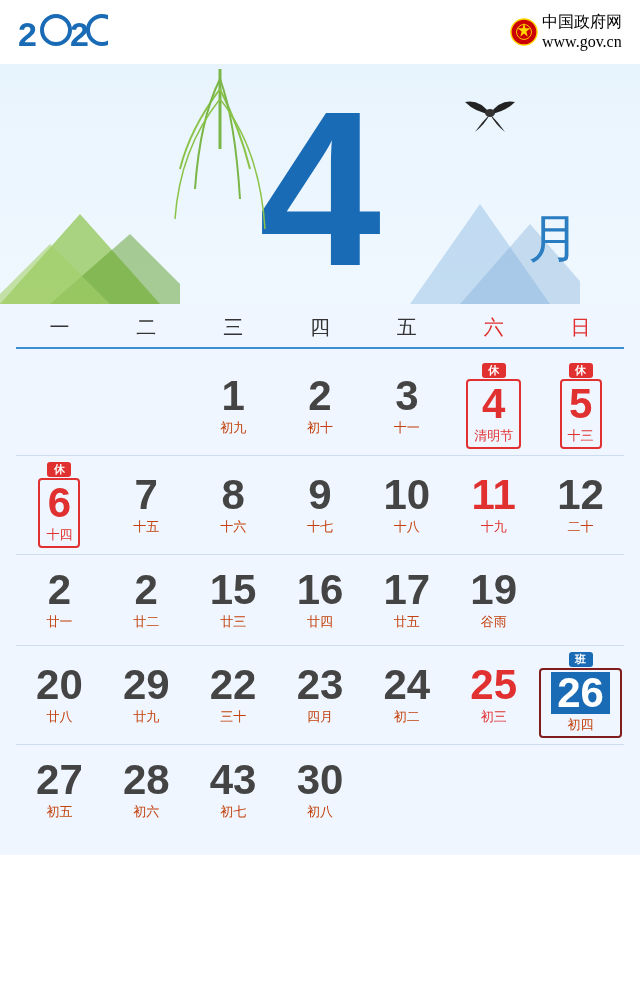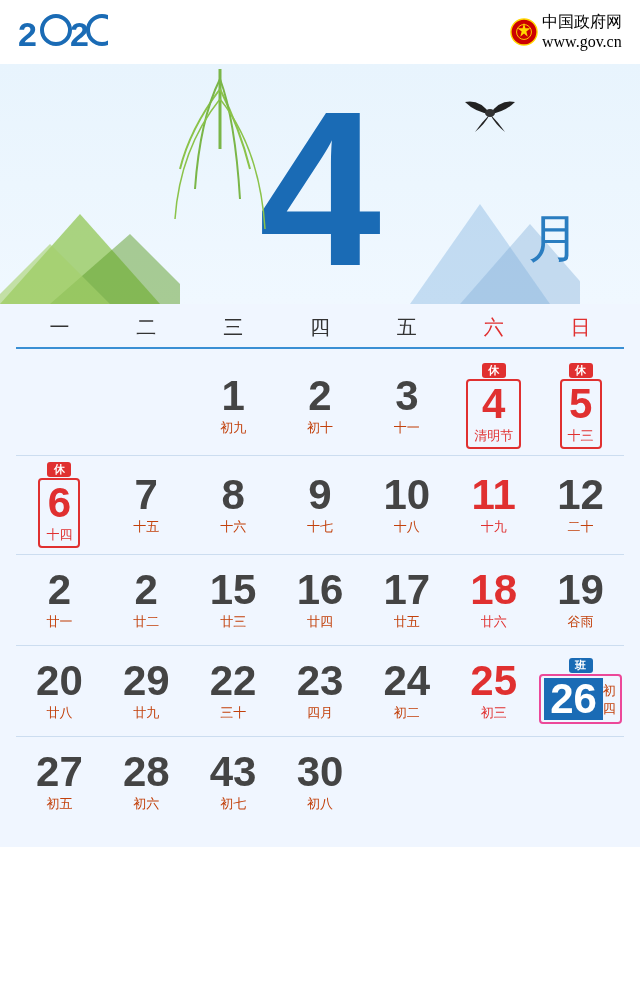--- a/index.html
+++ b/index.html
@@ -175,26 +175,26 @@
       border: 2px solid #e03030;
       border-radius: 4px;
       display: flex;
       flex-direction: column;
       align-items: center;
       padding: 2px 6px;
     }
 
     
     .cell-work-box {
-      border: 2px solid #ec4899;
+      border: 2px solid #7f1d1d;
       border-radius: 4px;
       display: flex;
-      flex-direction: row;
-      align-items: center;
-      padding: 2px 3px;
+      flex-direction: column;
+      align-items: center;
+      padding: 2px 10px;
     }
 
     
     .row-divider {
       grid-column: 1 / -1;
       height: 1px;
       background: #ccddf0;
       margin: 0;
     }
   </style>
@@ -387,26 +387,20 @@
         </div>
       </div>
       <div class="cell">
         <div class="cell-inner">
           <div class="day-num dark">17</div>
           <div class="lunar-text">廿五</div>
         </div>
       </div>
       <div class="cell">
         <div class="cell-inner">
-          <div class="day-num red">18</div>
-          <div class="lunar-text red">廿六</div>
-        </div>
-      </div>
-      <div class="cell">
-        <div class="cell-inner">
           <div class="day-num dark">19</div>
           <div class="lunar-text">谷雨</div>
         </div>
       </div>
       <div class="row-divider"></div>
       <div class="cell">
         <div class="cell-inner">
           <div class="day-num dark">20</div>
           <div class="lunar-text">廿八</div>
         </div>

